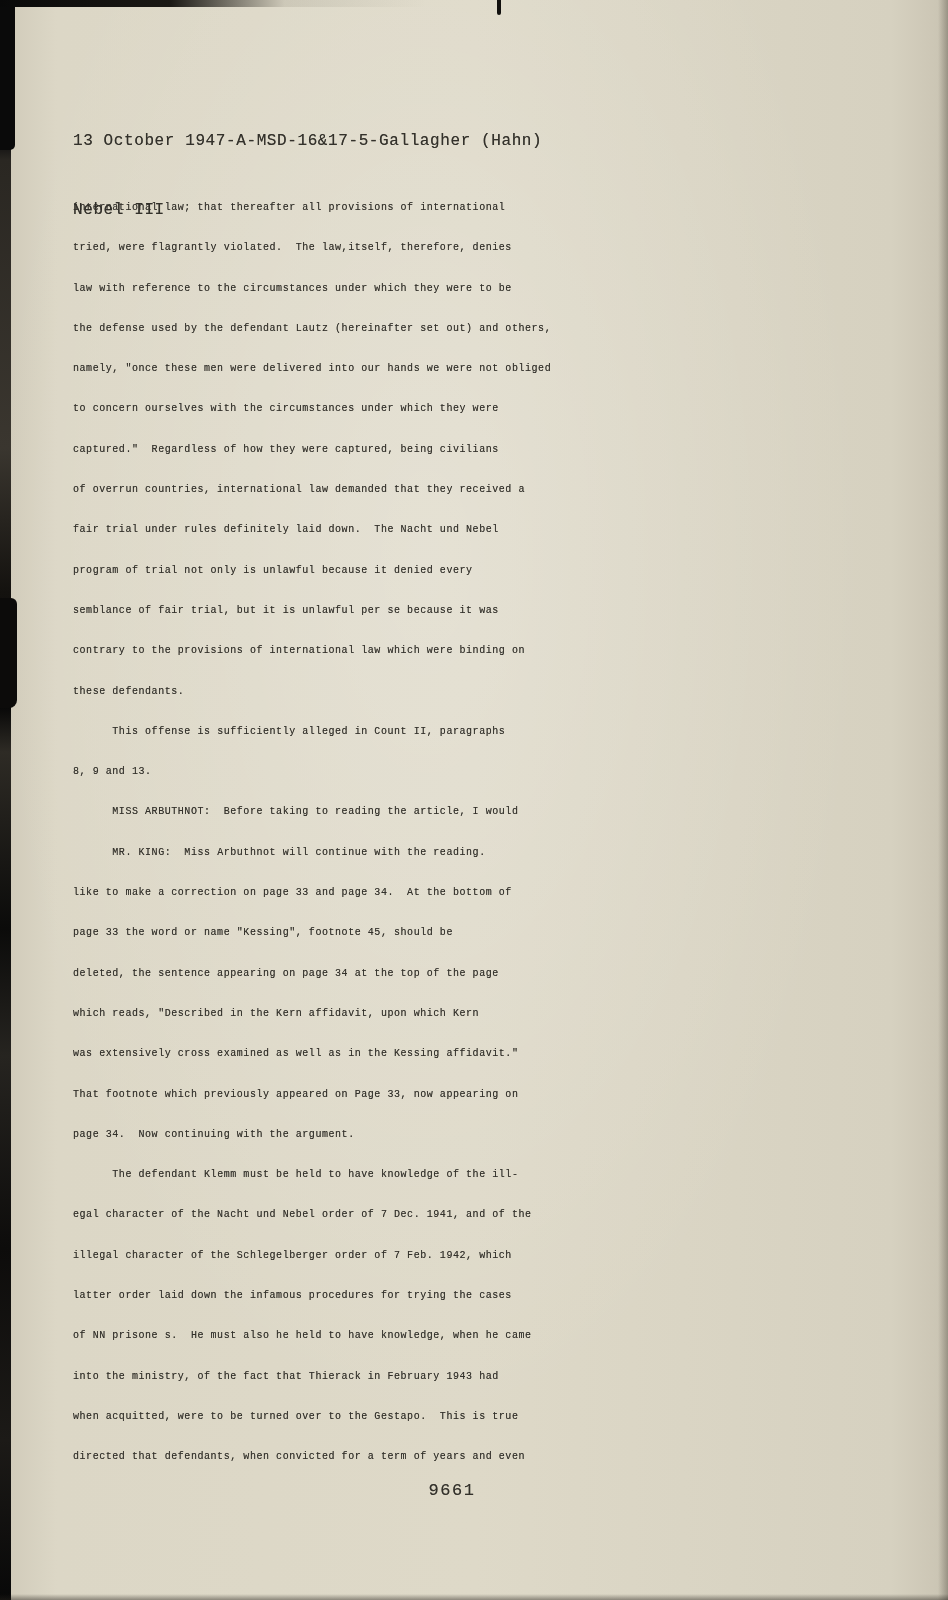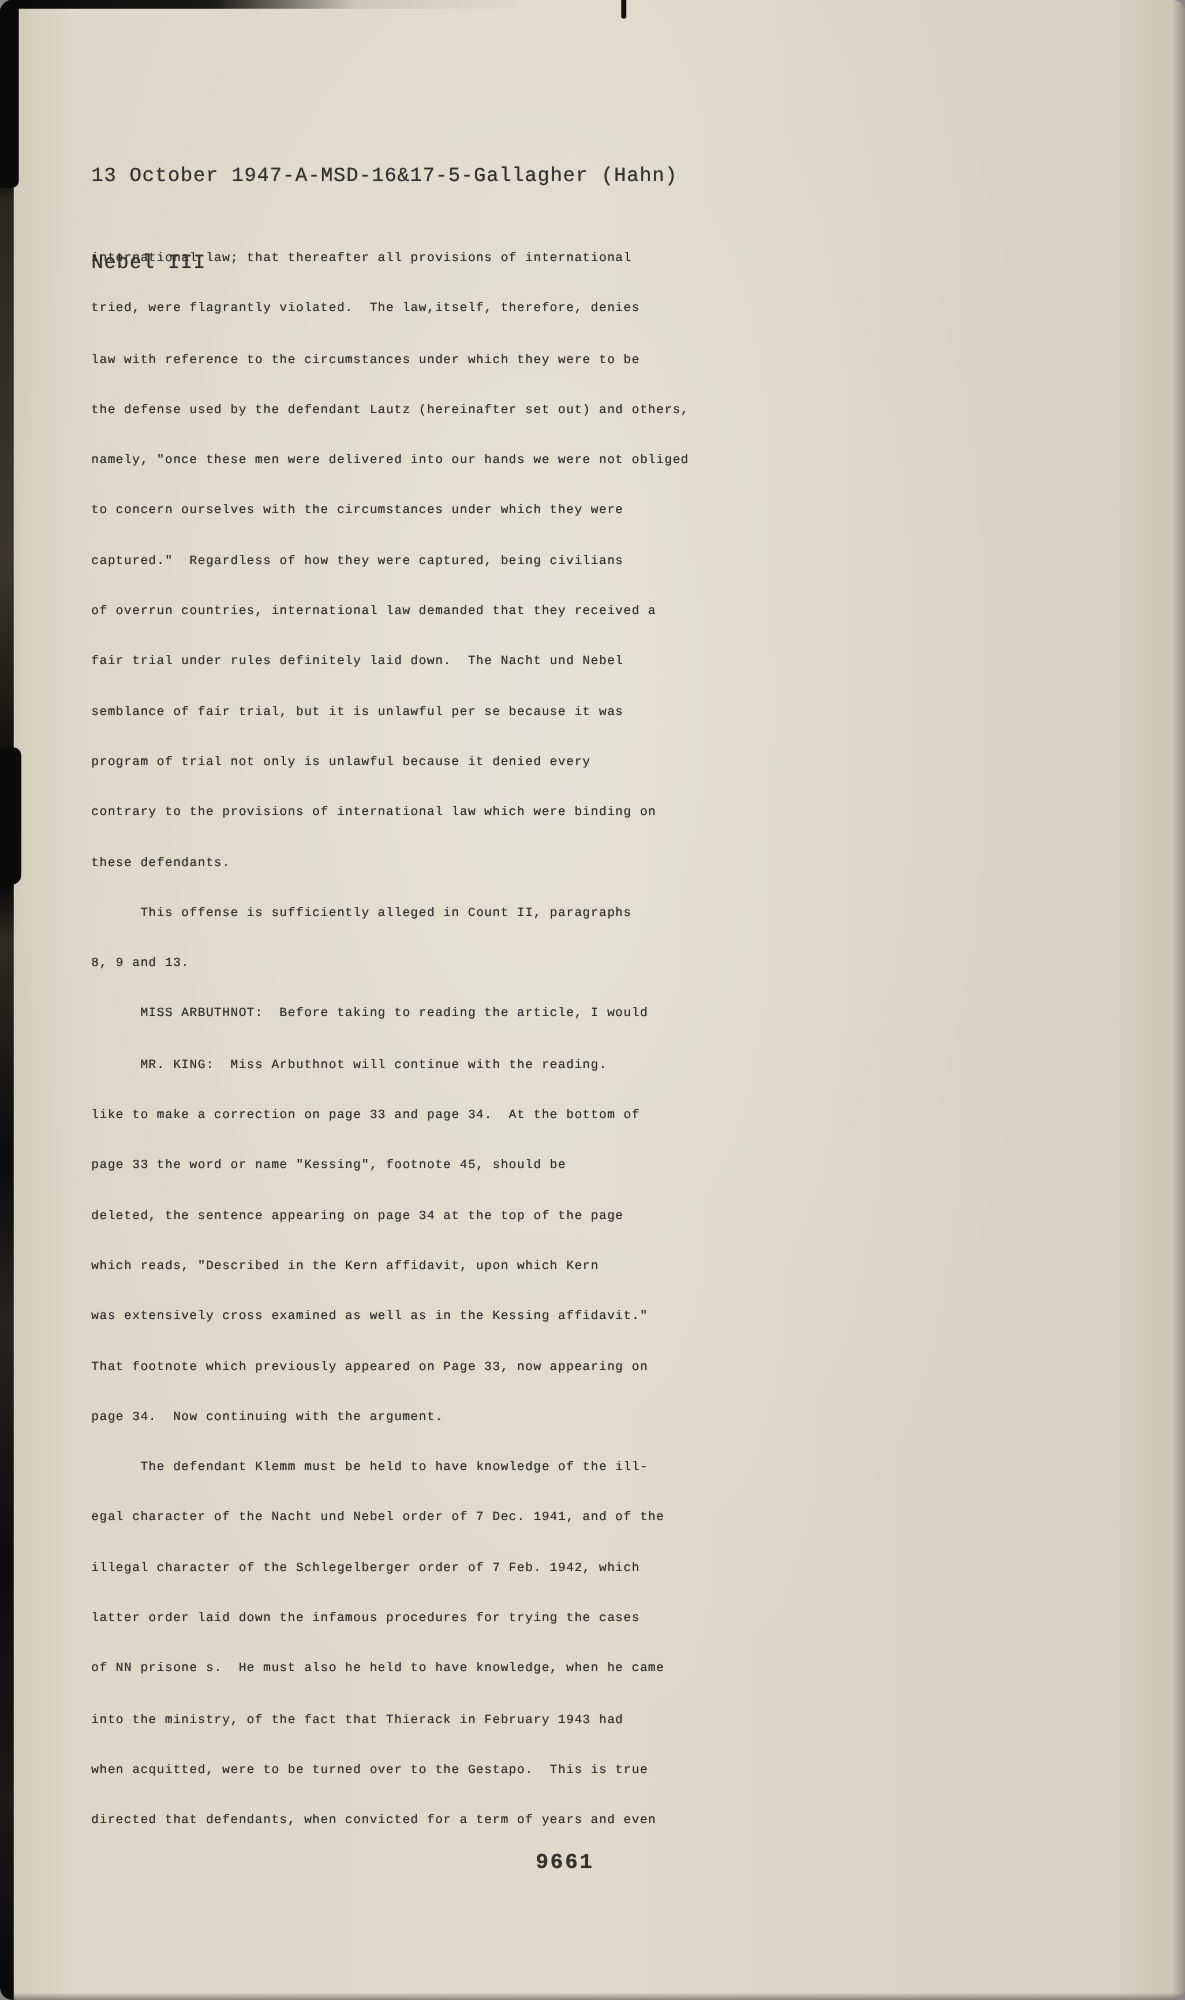--- a/index.html
+++ b/index.html
@@ -12,21 +12,20 @@
     width: 948px;
     height: 1600px;
     margin: 0 auto;
     background:
       radial-gradient(ellipse at 45% 35%, rgba(255,255,255,0.22), rgba(0,0,0,0) 60%),
       linear-gradient(90deg, #cfc9b8 0%, #dcd7c6 6%, #ded9c8 50%, #d6d1c0 94%, #c9c3b2 100%),
       #d9d4c3;
     overflow: hidden;
     font-family: "Liberation Mono", "DejaVu Sans Mono", monospace;
     color: #33312b;
-    border-radius: 10px;
   }
   
   .edge-left {
     position: absolute;
     left: 0; top: 0;
     width: 11px; height: 1600px;
     background: linear-gradient(180deg,
       #0a0a0a 0%, #111 9%,
       #2a2722 10%, #3a362f 28%,
       #14120f 37%, #060606 44%,
@@ -100,21 +99,20 @@
   }
   .page-number {
     position: absolute;
     left: 0;
     top: 1481px;
     width: 904px;
     text-align: center;
     font-size: 17px;
     letter-spacing: 1.5px;
     text-shadow: 0 0 0.6px rgba(40,38,32,0.55);
-    font-weight: bold;
   }
 </style>
 </head>
 <body>
 
 <div class="page">
 
   <div class="edge-left"></div>
   <div class="edge-left-top"></div>
   <div class="edge-left-blotch"></div>
@@ -131,22 +129,22 @@
   <div class="body-text">
       <div class="line">international law; that thereafter all provisions of international</div>
       <div class="line">tried, were flagrantly violated.  The law,itself, therefore, denies</div>
       <div class="line">law with reference to the circumstances under which they were to be</div>
       <div class="line">the defense used by the defendant Lautz (hereinafter set out) and others,</div>
       <div class="line">namely, "once these men were delivered into our hands we were not obliged</div>
       <div class="line">to concern ourselves with the circumstances under which they were</div>
       <div class="line">captured."  Regardless of how they were captured, being civilians</div>
       <div class="line">of overrun countries, international law demanded that they received a</div>
       <div class="line">fair trial under rules definitely laid down.  The Nacht und Nebel</div>
+      <div class="line">program of trial not only is unlawful because it denied every</div>
       <div class="line">semblance of fair trial, but it is unlawful per se because it was</div>
-      <div class="line">program of trial not only is unlawful because it denied every</div>
       <div class="line">contrary to the provisions of international law which were binding on</div>
       <div class="line">these defendants.</div>
       <div class="line">      This offense is sufficiently alleged in Count II, paragraphs</div>
       <div class="line">8, 9 and 13.</div>
       <div class="line">      MISS ARBUTHNOT:  Before taking to reading the article, I would</div>
       <div class="line">      MR. KING:  Miss Arbuthnot will continue with the reading.</div>
       <div class="line">like to make a correction on page 33 and page 34.  At the bottom of</div>
       <div class="line">page 33 the word or name "Kessing", footnote 45, should be</div>
       <div class="line">deleted, the sentence appearing on page 34 at the top of the page</div>
       <div class="line">which reads, "Described in the Kern affidavit, upon which Kern</div>

